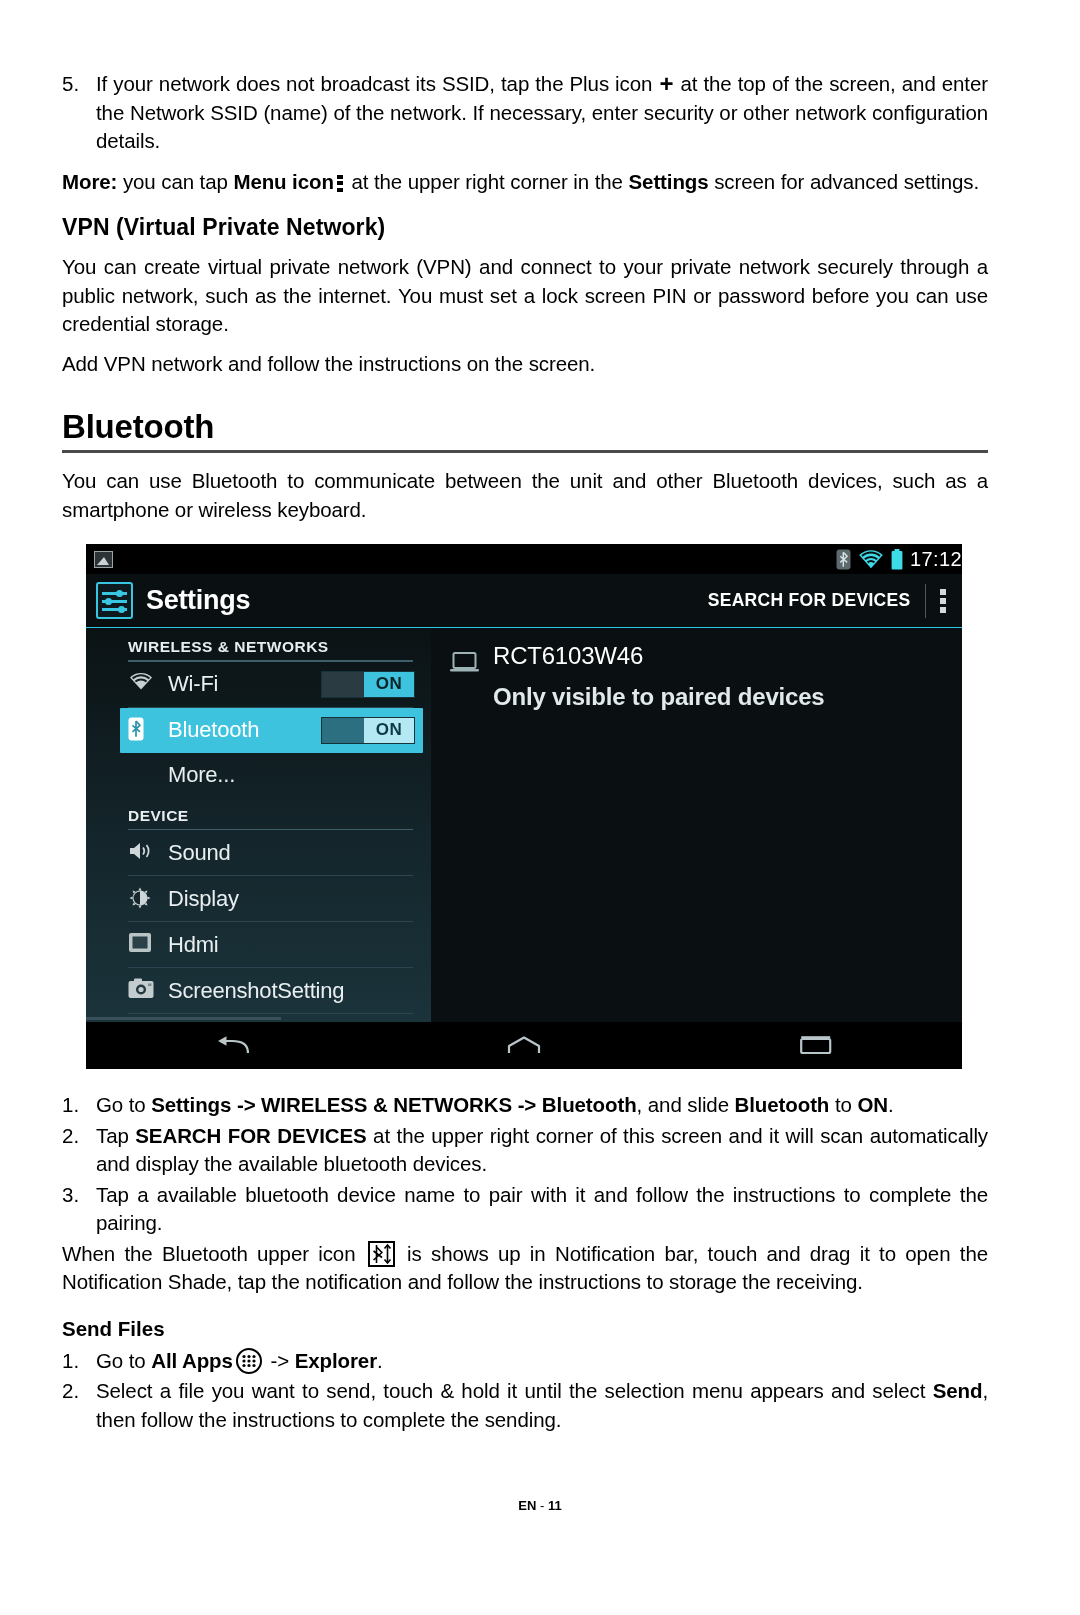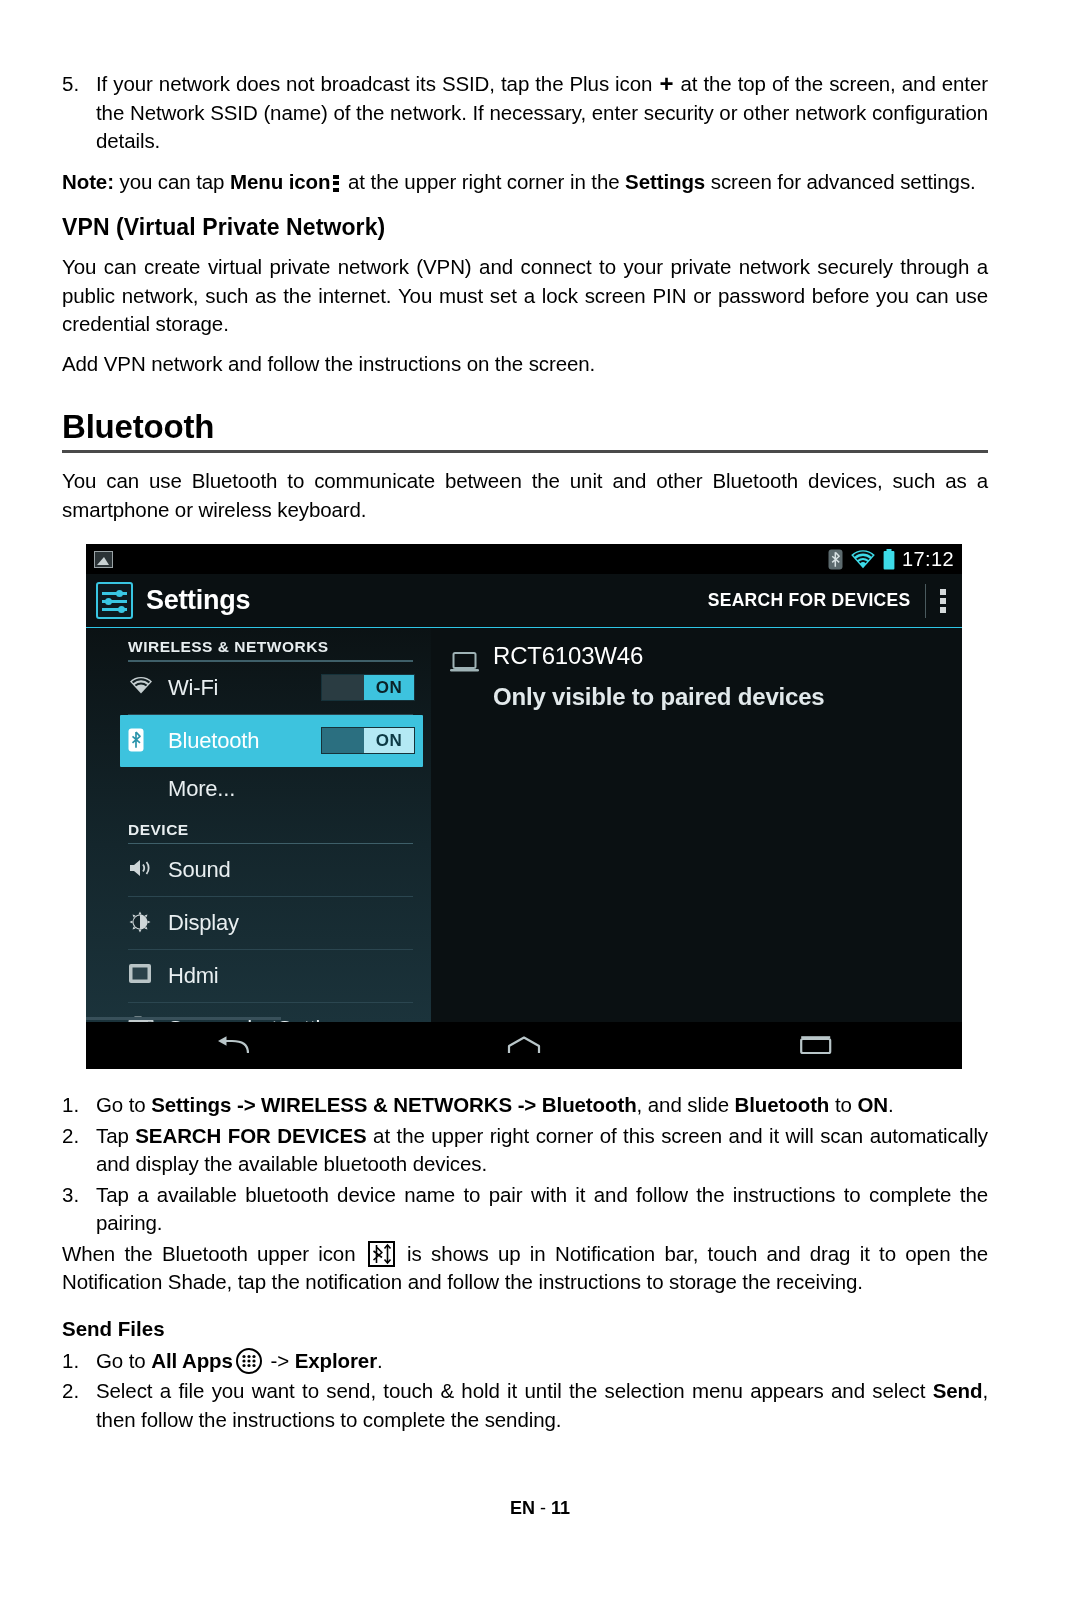--- a/index.html
+++ b/index.html
@@ -156,21 +156,20 @@
     width: 0; height: 0;
     border-left: 7px solid transparent;
     border-right: 5px solid transparent;
     border-bottom: 8px solid #c9d1d3;
   }
   .sb-right {
     margin-left: auto;
     display: flex;
     align-items: center;
     gap: 7px;
-    padding-right: 8px;
   }
   .sb-time {
     color: #ffffff;
     font-size: 20px;
     letter-spacing: 0.4px;
     font-family: "Liberation Sans", sans-serif;
   }
 
   
   .ab {
@@ -250,21 +249,21 @@
     letter-spacing: 0.5px;
     padding: 10px 0 4px 42px;
   }
   .grp-line {
     height: 1.5px;
     background: #3e5f69;
     margin: 0 10px 0 42px;
   }
 
   .srow {
-    height: 52px;
+    height: 45px;
     display: flex;
     align-items: center;
     padding-left: 42px;
     position: relative;
   }
   .srow .ic {
     width: 26px; height: 26px;
     flex: 0 0 26px;
     margin-right: 14px;
     position: relative;
@@ -365,35 +364,35 @@
     display: flex;
     align-items: center;
     justify-content: center;
   }
 
   .footer {
     position: absolute;
     left: 0; right: 0;
     top: 1498px;
     text-align: center;
-    font-size: 18px;
+    font-size: 13px;
   }
   .footer b { font-weight: bold; }
 </style>
 </head>
 <body>
 
 <div class="page">
 
   <div class="numrow" style="margin-top:70px;">
     <span class="num">5.</span>
     <span class="body"><span>If your network does not broadcast its SSID, tap the Plus icon </span><b class="ico-plus">+</b><span> at the top of the screen, and enter the Network SSID (name) of the network. If necessary, enter security or other network configuration details.</span></span>
   </div>
 
-  <p class="para" style="margin-top:12px;"><b>Note:</b><span> you can tap </span><b>Menu icon</b><span class="ico-menu-dots"><i></i><i></i><i></i></span><span> at the upper right corner in the </span><b>Settings</b><span> screen for advanced settings.</span></p>
+  <p class="para" style="margin-top:12px;"><b>More:</b><span> you can tap </span><b>Menu icon</b><span class="ico-menu-dots"><i></i><i></i><i></i></span><span> at the upper right corner in the </span><b>Settings</b><span> screen for advanced settings.</span></p>
 
   <div class="h-sub">VPN (Virtual Private Network)</div>
   <p class="para">You can create virtual private network (VPN) and connect to your private network securely through a public network, such as the internet. You must set a lock screen PIN or password before you can use credential storage.</p>
   <p class="para nojust">Add VPN network and follow the instructions on the screen.</p>
 
   <div class="h-main">Bluetooth</div>
   <hr class="h-rule">
   <p class="para">You can use Bluetooth to communicate between the unit and other Bluetooth devices, such as a smartphone or wireless keyboard.</p>
 
   <div class="shot">

